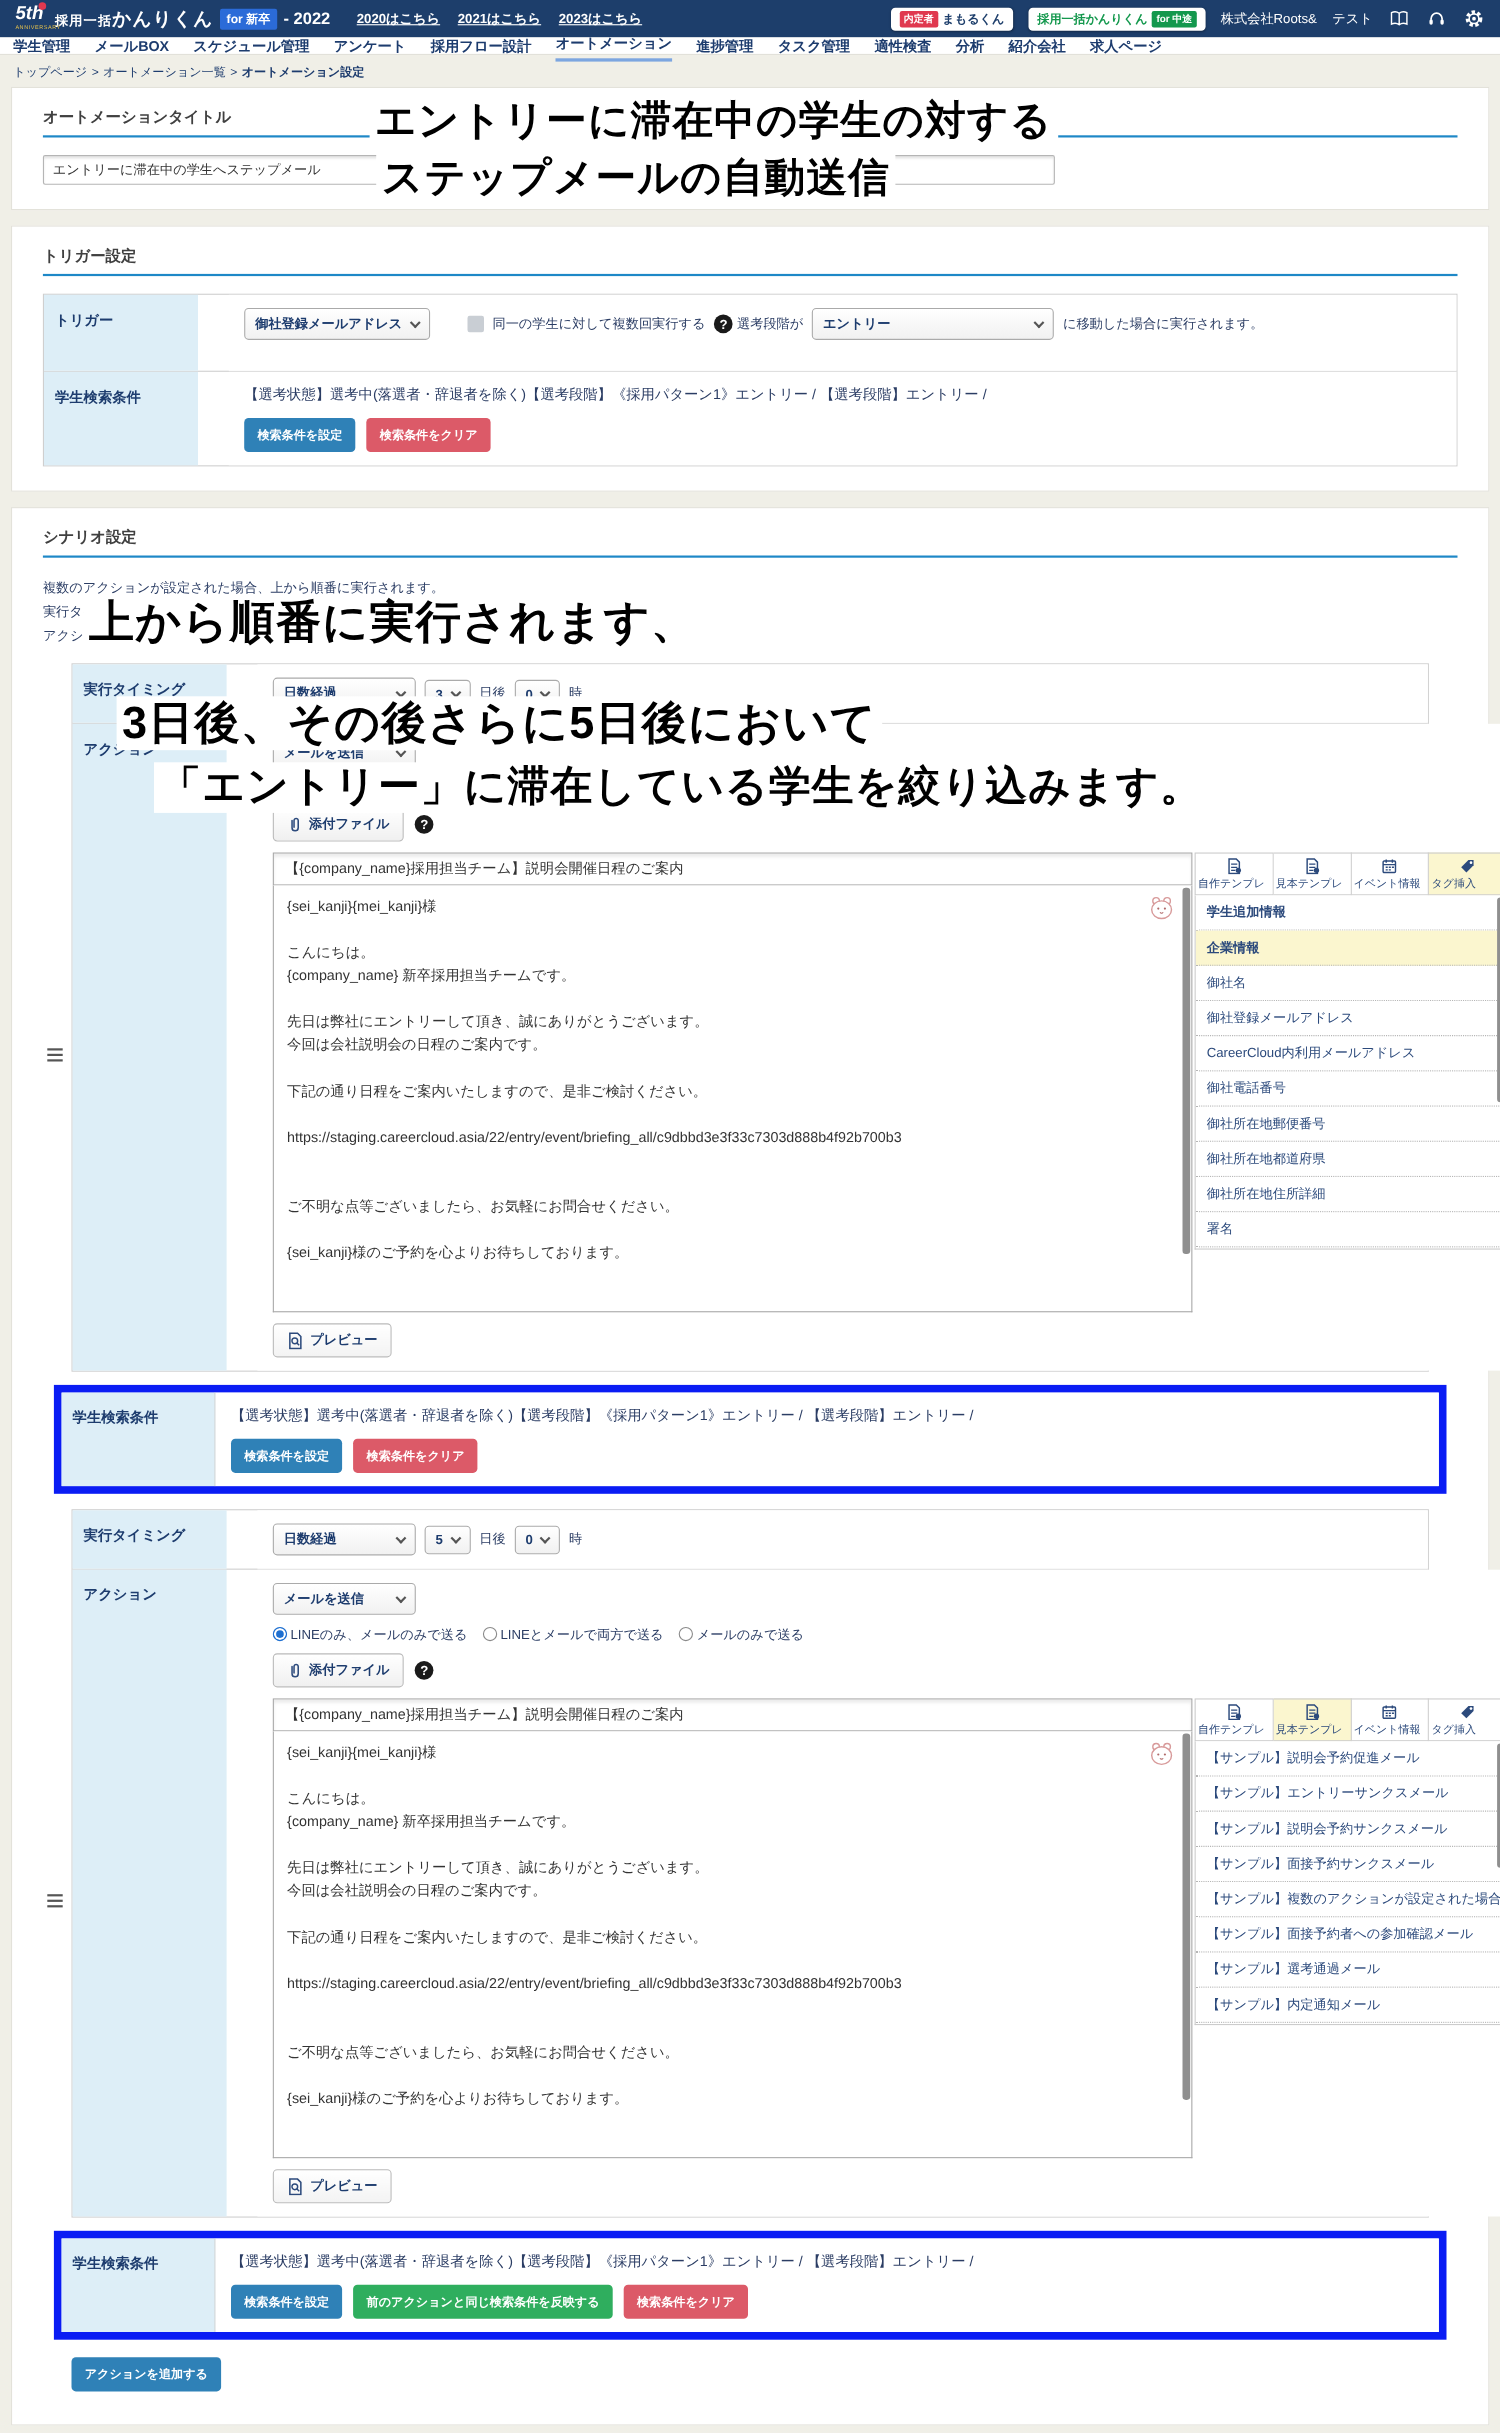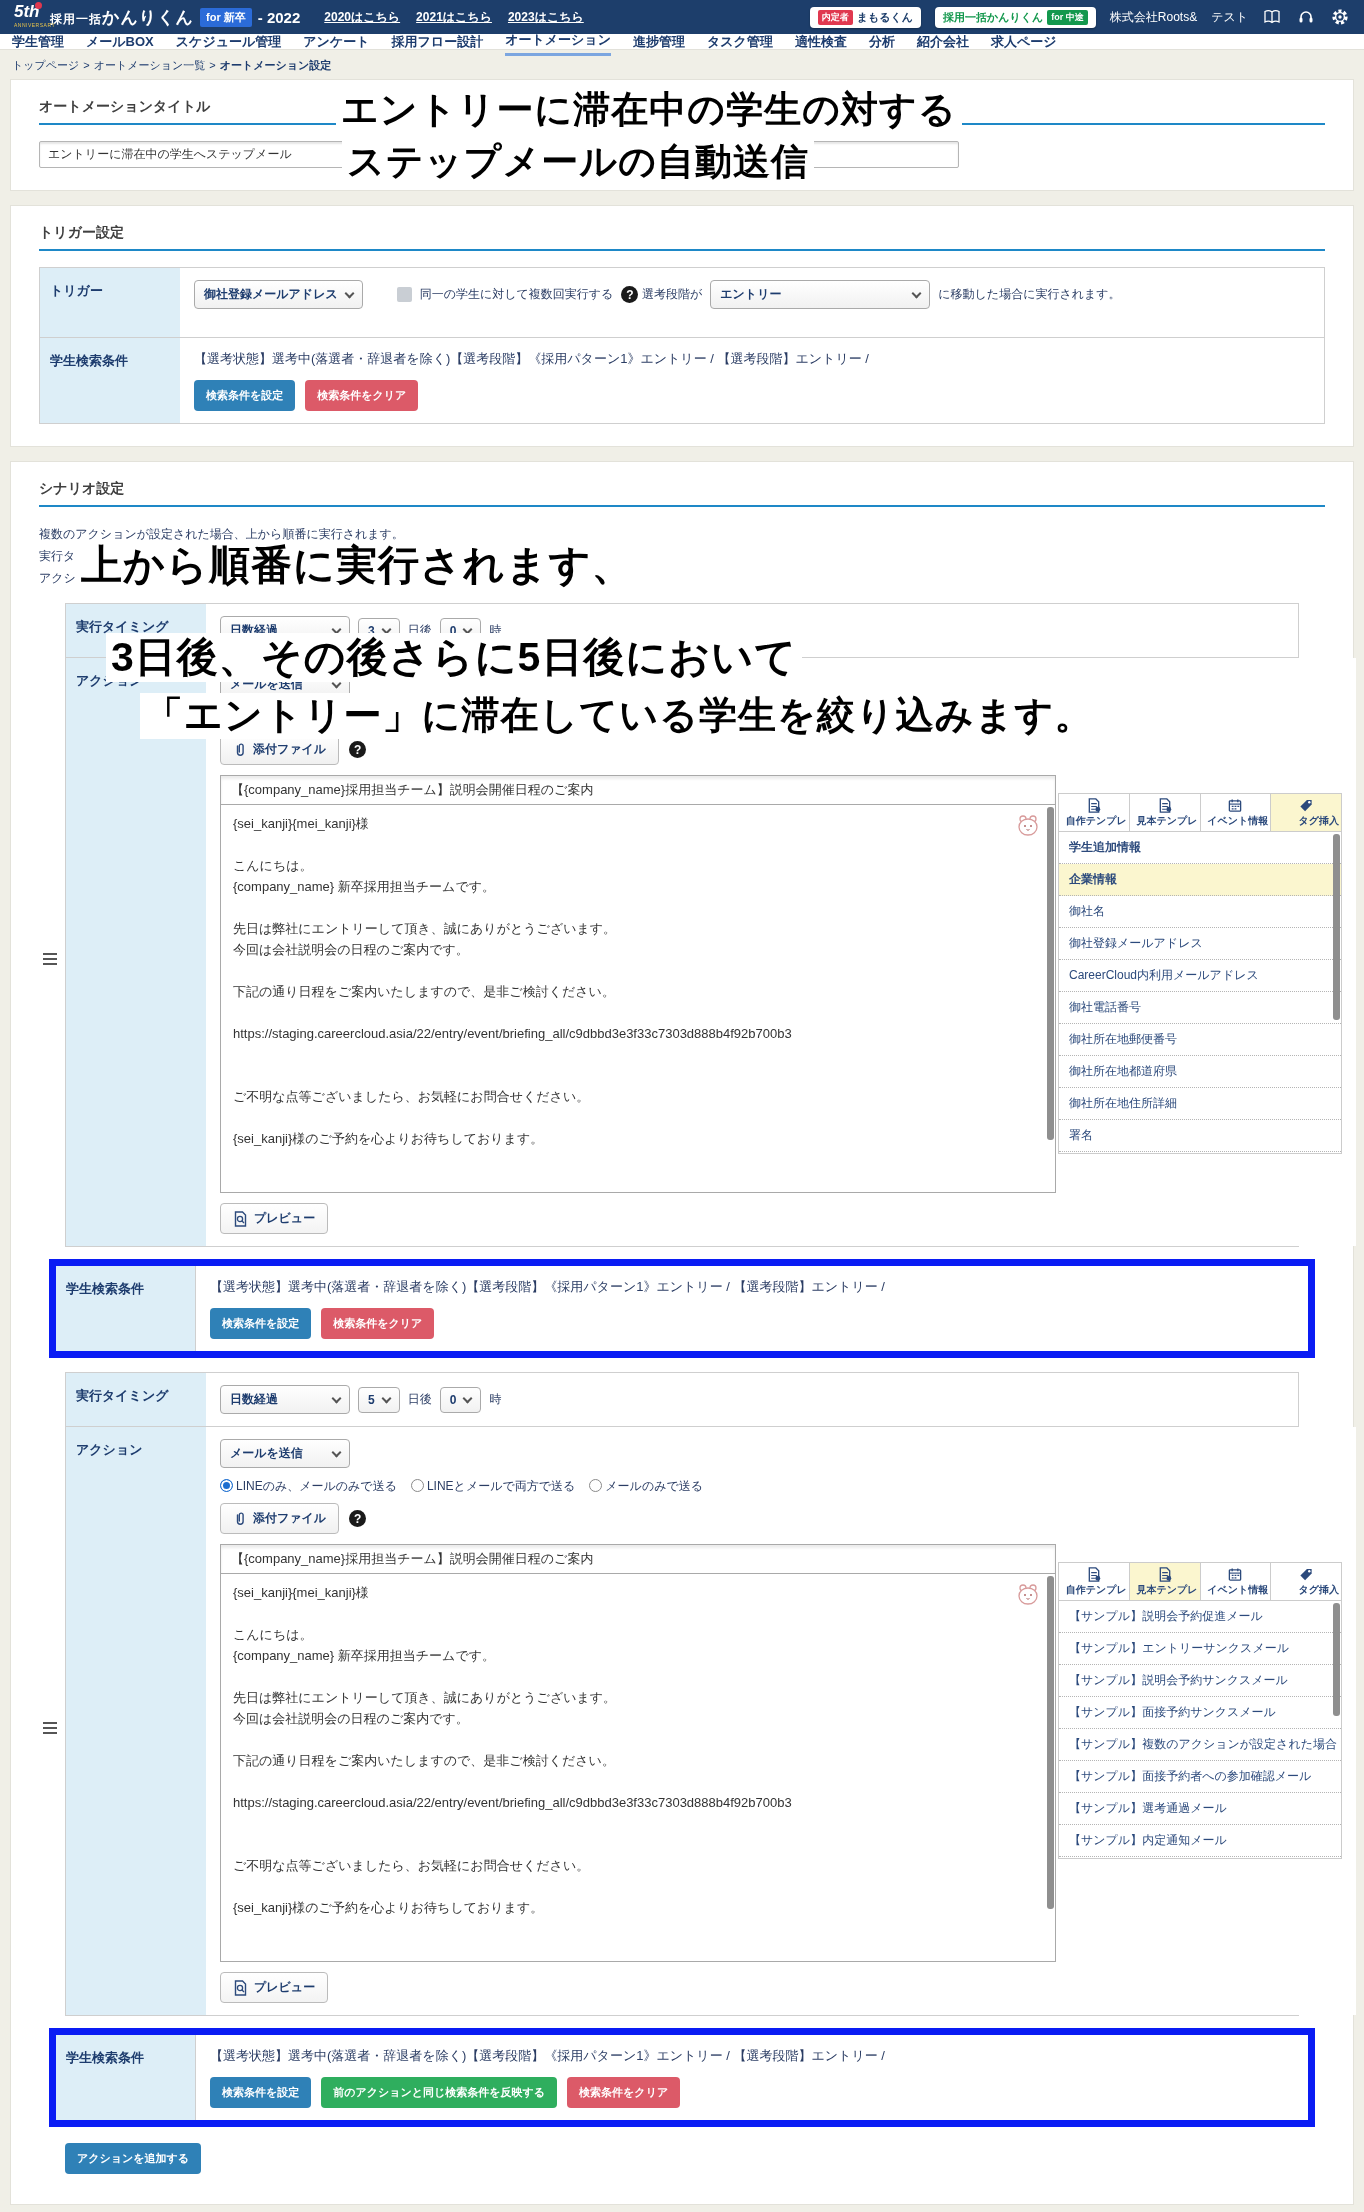--- a/index.html
+++ b/index.html
@@ -61,21 +61,21 @@
   .btn { display:inline-block; color:#fff; font-weight:bold; font-size:11px; padding:8px 12px; border-radius:4px; cursor:pointer; white-space:nowrap; }
   .btn-blue { background:#2f81b7; }
   .btn-red { background:#dc5a68; }
   .btn-green { background:#2fae5e; }
   .qmark { display:inline-flex; width:17px; height:17px; border-radius:50%; background:#1a1a1a; color:#fff; font-weight:bold; font-size:12px; align-items:center; justify-content:center; vertical-align:middle; cursor:pointer; }
   .checkbox { display:inline-block; width:15px; height:15px; background:#c9ced4; border-radius:2px; vertical-align:middle; cursor:pointer; }
   .radio { display:inline-block; width:13px; height:13px; border:1px solid #8a8a8a; border-radius:50%; background:#fff; vertical-align:-2px; margin-right:3px; cursor:pointer; }
   .radio.on { border:1px solid #1e6fd0; box-shadow:inset 0 0 0 2px #fff; background:#1e6fd0; }
   
   .tbl { border:1px solid #cfcfcf; }
-  .trow { display:flex; border-top:1px solid #cfcfcf; }
+  .trow { display:flex; border-top:1px solid #cfcfcf;gap:28px; }
   .trow:first-child { border-top:none; }
   .tlabel { width:140px; flex:0 0 auto; background:#ddeef7; padding:14px 10px; font-weight:bold; color:#1d3c6e; font-size:13px; }
   .tcontent { flex:1; padding:12px 14px; background:#fff; }
   .cond-text { color:#2b3d64; font-size:13px; margin-bottom:12px; }
   .btn-row { display:flex; gap:10px; }
   
   .notes { color:#2b3d64; font-size:12px; line-height:22px; margin-bottom:14px; }
   .group { position:relative; margin:0 26px; }
   .drag-handle { position:absolute; left:-22px; top:46%; width:14px; cursor:grab; }
   .drag-handle i { display:block; height:2px; background:#555; margin:3px 0; }
@@ -91,22 +91,22 @@
   }
   .mail-body {
     border:1px solid #a9a9a9; border-top:none; height:388px; padding:8px 12px; font-size:13px; line-height:21px;
     white-space:pre-line; color:#333; position:relative; overflow:hidden; background:#fff;
   }
   .body-scroll { position:absolute; right:1px; top:2px; width:7px; height:86%; background:#8f8f8f; border-radius:3px; }
   .sticker { position:absolute; right:14px; top:8px; }
   .ed-right { width:284px; flex:0 0 auto; margin-left:2px; position:relative; }
   .tabs { display:flex; }
   .tab {
-    flex:1; border:1px solid #ccc; border-left:none; background:#fff; text-align:right; padding:4px 2px 3px;
-    font-size:10px; font-weight:bold; color:#2c4a7c; cursor:pointer;margin-top:18px;
+    flex:1; border:1px solid #ccc; border-left:none; background:#fff; text-align:left; padding:4px 2px 3px;
+    font-size:10px; font-weight:normal; color:#2c4a7c; cursor:pointer;
   }
   .tab:first-child { border-left:1px solid #ccc; }
   .tab.active { background:#fbf6cf; }
   .tab svg { display:block; margin:0 auto 1px; }
   .taglist { border:1px solid #ccc; border-top:none; height:322px; overflow:hidden; position:relative; background:#fff; }
   .taglist.short { height:258px; }
   .tl-item { padding:7px 10px; border-bottom:1px dotted #b5b5b5; color:#2c4a7c; font-size:12px; cursor:pointer; white-space:nowrap; overflow:hidden; }
   .tl-item.hl { background:#fbf6cf; font-weight:bold; }
   .tl-item.hdr2 { font-weight:bold; }
   .list-scroll { position:absolute; right:1px; top:2px; width:7px; background:#8f8f8f; border-radius:3px; }

